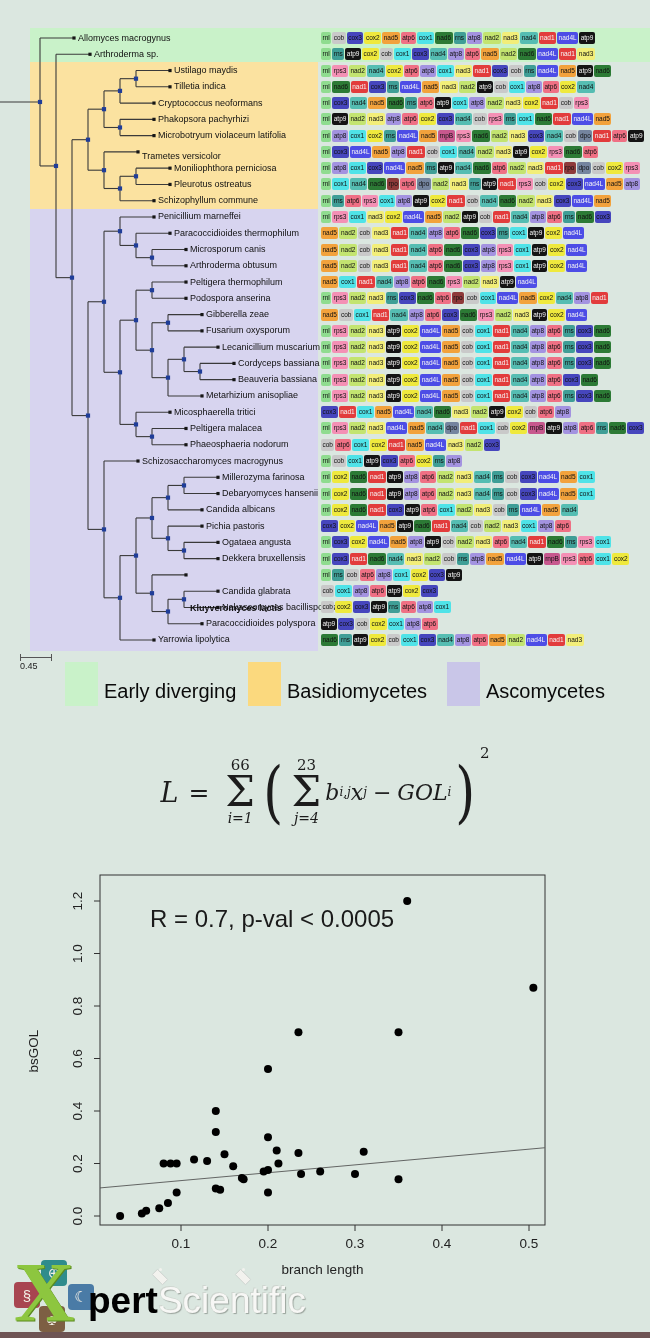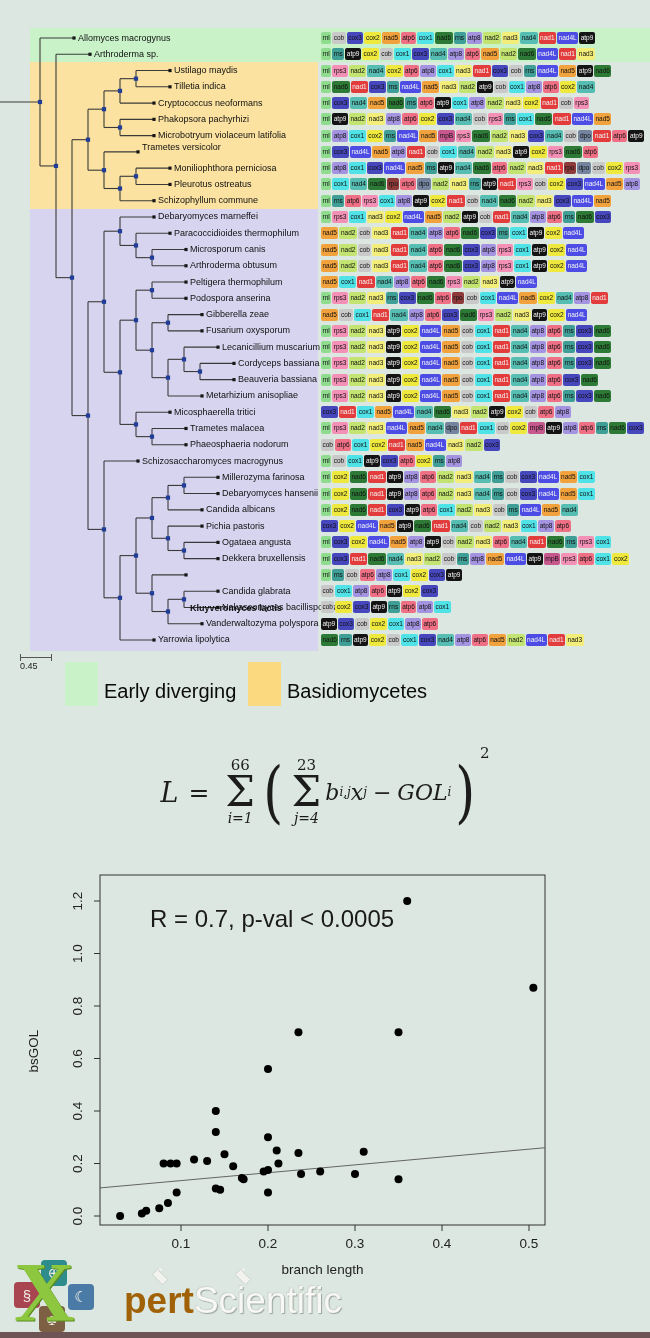--- a/index.html
+++ b/index.html
@@ -43,21 +43,21 @@
   
   #chartsvg{position:absolute;left:0;top:855px;z-index:2;}
   
   #logo{position:absolute;left:8px;top:1256px;width:420px;height:78px;z-index:4;}
   .tile{position:absolute;width:26px;height:26px;border-radius:4px;display:flex;
         align-items:center;justify-content:center;color:#f2efe6;font-size:15px;}
   #logo-x{position:absolute;left:6px;top:-12px;font-size:84px;font-weight:bold;
           color:#8dc63f;text-shadow:1px 1px 0 #5a8a1f;font-family:"Liberation Serif",serif;z-index:2;}
   #logo-text{position:absolute;left:80px;top:24px;font-size:37px;font-weight:bold;
              font-family:"Liberation Sans",sans-serif;white-space:nowrap;z-index:2;}
-  #logo-pert{color:#a16207;margin-left:36px;}
+  #logo-pert{color:#000000;}
   #logo-sci{color:#f7f7f5;text-shadow:1px 1px 1px #9aa39c, -1px -1px 0 #cfd6d0;font-weight:normal;}
   .gradcap{position:absolute;width:16px;height:7px;z-index:3;}
   .gradcap .board{position:absolute;left:0;top:0;width:14px;height:14px;background:#f2f2ee;
                   transform:rotate(45deg) scale(1,.5);box-shadow:0 0 1px #999;}
   .gradcap .knob{position:absolute;left:6px;top:-2px;width:3px;height:3px;background:#f2f2ee;border-radius:50%;}
   #footerbar{position:absolute;left:0;bottom:0;width:650px;height:6px;z-index:5;}
 </style>
 </head>
 <body>
 
@@ -261,45 +261,45 @@
 
   <div id="tiplayer">
       <div class="sp-label" style="left: 174px; top: 65.04px;">Ustilago maydis</div>
       <div class="sp-label" style="left: 174px; top: 81.31px;">Tilletia indica</div>
       <div class="sp-label" style="left: 158px; top: 97.58px;">Cryptococcus neoformans</div>
       <div class="sp-label" style="left: 158px; top: 113.85px;">Phakopsora pachyrhizi</div>
       <div class="sp-label" style="left: 158px; top: 130.12px;">Microbotryum violaceum latifolia</div>
       <div class="sp-label" style="left: 174px; top: 162.66px;">Moniliophthora perniciosa</div>
       <div class="sp-label" style="left: 174px; top: 178.93px;">Pleurotus ostreatus</div>
       <div class="sp-label" style="left: 158px; top: 195.2px;">Schizophyllum commune</div>
-      <div class="sp-label" style="left: 142px; top: 142px;">Trametes versicolor</div>
+      <div class="sp-label" style="left: 142px; top: 151px;">Trametes versicolor</div>
       <div class="sp-label" style="left: 190px; top: 244.01px;">Microsporum canis</div>
       <div class="sp-label" style="left: 190px; top: 260.28px;">Arthroderma obtusum</div>
       <div class="sp-label" style="left: 174px; top: 227.74px;">Paracoccidioides thermophilum</div>
-      <div class="sp-label" style="left: 158px; top: 211.47px;">Debaryomyces marneffei</div>
+      <div class="sp-label" style="left: 158px; top: 211.47px;">Penicillium marneffei</div>
       <div class="sp-label" style="left: 190px; top: 276.55px;">Peltigera thermophilum</div>
       <div class="sp-label" style="left: 190px; top: 292.82px;">Podospora anserina</div>
       <div class="sp-label" style="left: 206px; top: 309.09px;">Gibberella zeae</div>
       <div class="sp-label" style="left: 206px; top: 325.36px;">Fusarium oxysporum</div>
       <div class="sp-label" style="left: 238px; top: 357.9px;">Cordyceps bassiana</div>
       <div class="sp-label" style="left: 238px; top: 374.17px;">Beauveria bassiana</div>
       <div class="sp-label" style="left: 222px; top: 341.63px;">Lecanicillium muscarium</div>
       <div class="sp-label" style="left: 206px; top: 390.44px;">Metarhizium anisopliae</div>
-      <div class="sp-label" style="left: 190px; top: 422.98px;">Trametes malacea</div>
+      <div class="sp-label" style="left: 190px; top: 422.98px;">Peltigera malacea</div>
       <div class="sp-label" style="left: 190px; top: 439.25px;">Phaeosphaeria nodorum</div>
       <div class="sp-label" style="left: 174px; top: 406.71px;">Micosphaerella tritici</div>
       <div class="sp-label" style="left: 222px; top: 471.79px;">Millerozyma farinosa</div>
       <div class="sp-label" style="left: 222px; top: 488.06px;">Debaryomyces hansenii</div>
       <div class="sp-label" style="left: 206px; top: 504.33px;">Candida albicans</div>
       <div class="sp-label" style="left: 222px; top: 536.87px;">Ogataea angusta</div>
       <div class="sp-label" style="left: 222px; top: 553.14px;">Dekkera bruxellensis</div>
       <div class="sp-label" style="left: 206px; top: 520.6px;">Pichia pastoris</div>
       <div class="sp-label" style="left: 222px; top: 585.68px;">Candida glabrata</div>
       <div class="sp-label" style="left: 222px; top: 601.95px;">Nakaseomyces bacillisporus</div>
-      <div class="sp-label" style="left: 206px; top: 618.22px;">Vanderwaltozyma polyspora</div>
+      <div class="sp-label" style="left: 206px; top: 618.22px;">Paracoccidioides polyspora</div>
       <div class="sp-label" style="left: 190px; top: 603px; font-weight: bold;">Kluyveromyces lactis</div>
       <div class="sp-label" style="left: 158px; top: 634.49px;">Yarrowia lipolytica</div>
       <div class="sp-label" style="left: 142px; top: 455.52px;">Schizosaccharomyces macrogynus</div>
       <div class="sp-label" style="left: 94px; top: 48.77px;">Arthroderma sp.</div>
       <div class="sp-label" style="left: 78px; top: 32.5px;">Allomyces macrogynus</div>
     </div>
   <div id="genelayer">
       <div class="generow" style="top: 32px;">
         <span class="gene" style="background: rgb(143, 220, 143);">rnl</span>
         <span class="gene" style="background: rgb(201, 201, 201);">cob</span>
@@ -956,20 +956,24 @@
   </div>
 
   <div id="legend">
       <div class="leg-item" style="left: 65px;">
         <div class="leg-swatch" style="background: rgb(201, 242, 201);"></div>
         <div class="leg-label">Early diverging</div>
       </div>
       <div class="leg-item" style="left: 248px;">
         <div class="leg-swatch" style="background: rgb(251, 217, 126);"></div>
         <div class="leg-label">Basidiomycetes</div>
+      </div>
+      <div class="leg-item" style="left: 447px;">
+        <div class="leg-swatch" style="background: rgb(201, 198, 232);"></div>
+        <div class="leg-label">Ascomycetes</div>
       </div>
     </div>
 
   <div id="formula">
     <span class="f-lhs">L</span>
     <span class="f-eq">=</span>
     <span class="sum">
       <span class="top">66</span>
       <span class="sig">Σ</span>
       <span class="bot">i=1</span>

